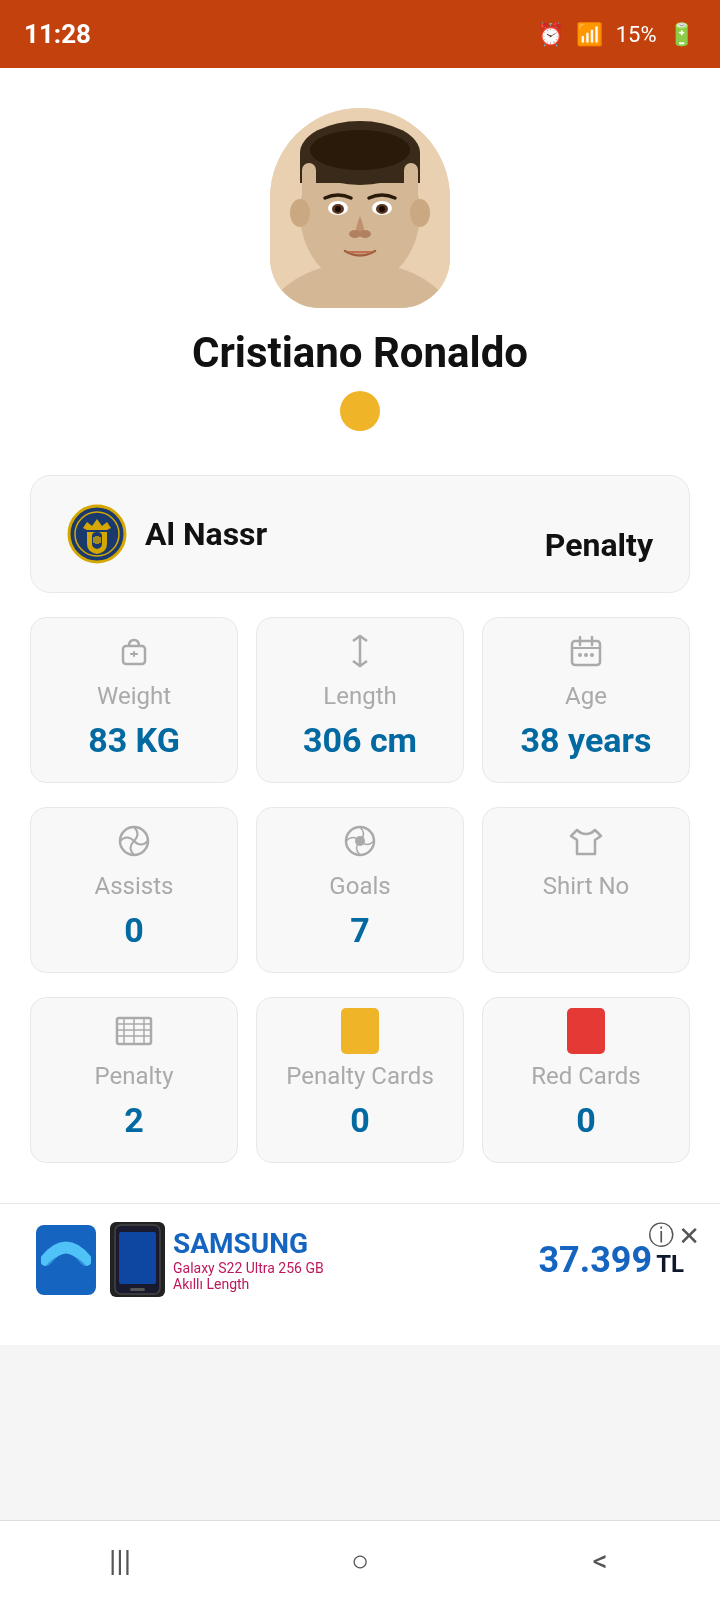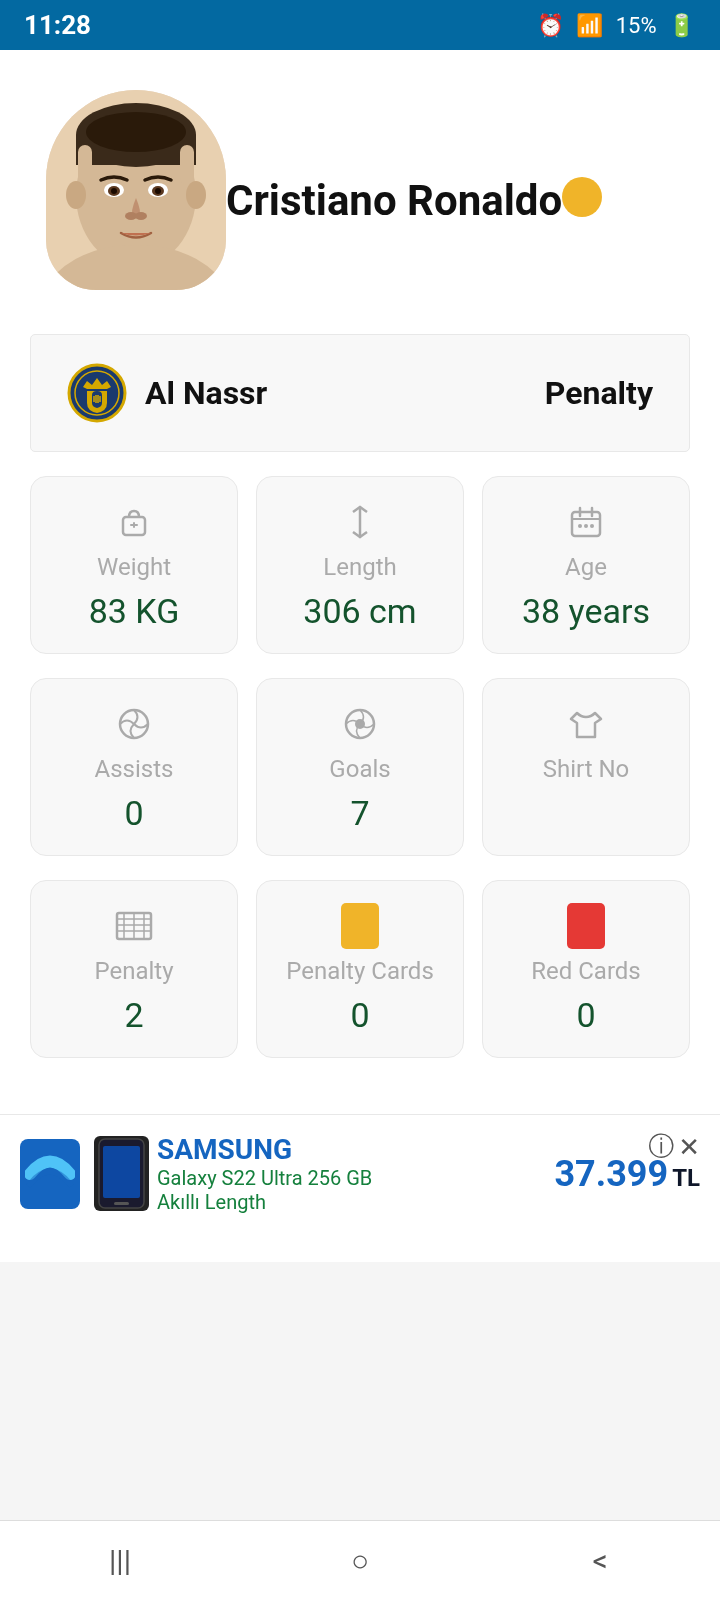--- a/index.html
+++ b/index.html
@@ -8,22 +8,22 @@
       width: 720px;
       min-height: 1600px;
       background: #f5f5f5;
       font-family: 'Roboto', Arial, sans-serif;
       overflow-x: hidden;
     }
 
     
     .status-bar {
       width: 720px;
-      height: 50px;
-      background: #0369a1;
+      height: 68px;
+      background: #c2410c;
       display: flex;
       align-items: center;
       justify-content: space-between;
       padding: 0 24px;
       color: white;
       font-size: 26px;
       font-weight: bold;
     }
     .status-right {
       display: flex;
@@ -35,23 +35,23 @@
 
     
     .main {
       background: white;
       padding: 0 0 30px 0;
     }
 
     
     .player-section {
       display: flex;
-      flex-direction: row;
-      align-items: center;
-      padding: 40px 46px 20px;
+      flex-direction: column;
+      align-items: center;
+      padding: 40px 16px 20px;
       background: white;
     }
 
     .player-avatar {
       width: 180px;
       height: 200px;
       border-radius: 90px 90px 50px 50px;
       background: #e8d5c0;
       overflow: hidden;
       display: flex;
@@ -74,24 +74,24 @@
       height: 40px;
       border-radius: 50%;
       background: #f0b429;
       margin-top: 14px;
     }
 
     
     .club-card {
       margin: 24px 30px 0;
       background: #f8f8f8;
-      border-radius: 5px;
+      border-radius: 20px;
       padding: 28px 36px;
       display: flex;
-      align-items: center;
+      align-items: flex-end;
       justify-content: space-between;
       border: 1px solid #e8e8e8;
     }
     .club-left {
       display: flex;
       align-items: center;
       gap: 18px;
     }
     .club-logo {
       width: 60px;
@@ -113,21 +113,21 @@
       display: grid;
       grid-template-columns: 1fr 1fr 1fr;
       gap: 18px;
       margin: 24px 30px 0;
     }
 
     .stat-card {
       background: #f8f8f8;
       border-radius: 16px;
       border: 1px solid #e8e8e8;
-      padding: 24px 16px 22px;
+      padding: 12px 16px 22px;
       display: flex;
       flex-direction: column;
       align-items: center;
       gap: 10px;
     }
 
     .stat-icon {
       font-size: 36px;
       color: #aaa;
       height: 42px;
@@ -137,44 +137,44 @@
     }
 
     .stat-label {
       font-size: 24px;
       color: #aaa;
       text-align: center;
     }
 
     .stat-value {
       font-size: 34px;
-      font-weight: normal;
-      color: #14532d;
+      font-weight: bold;
+      color: #0369a1;
       text-align: center;
     }
 
     .card-yellow {
       width: 38px;
       height: 46px;
       background: #f0b429;
       border-radius: 5px;
     }
     .card-red {
       width: 38px;
       height: 46px;
       background: #e53935;
       border-radius: 5px;
     }
 
     
     .ad-banner {
-      margin-top: 56px;
+      margin-top: 40px;
       background: white;
       border-top: 1px solid #e8e8e8;
-      padding: 18px 20px;
+      padding: 18px 36px;
       display: flex;
       align-items: center;
       gap: 8px;
       position: relative;
     }
     .ad-logo {
       width: 60px;
       height: 70px;
       background: #1565c0;
       border-radius: 8px;
@@ -192,22 +192,22 @@
     }
     .ad-text {
       flex: 1;
     }
     .ad-brand {
       font-size: 28px;
       font-weight: bold;
       color: #1565c0;
     }
     .ad-desc {
-      font-size: 20px;
-      color: #15803d;
+      font-size: 14px;
+      color: #be185d;
     }
     .ad-price {
       font-size: 36px;
       font-weight: bold;
       color: #1565c0;
     }
     .ad-currency {
       font-size: 24px;
       font-weight: bold;
       color: #0f172a;

